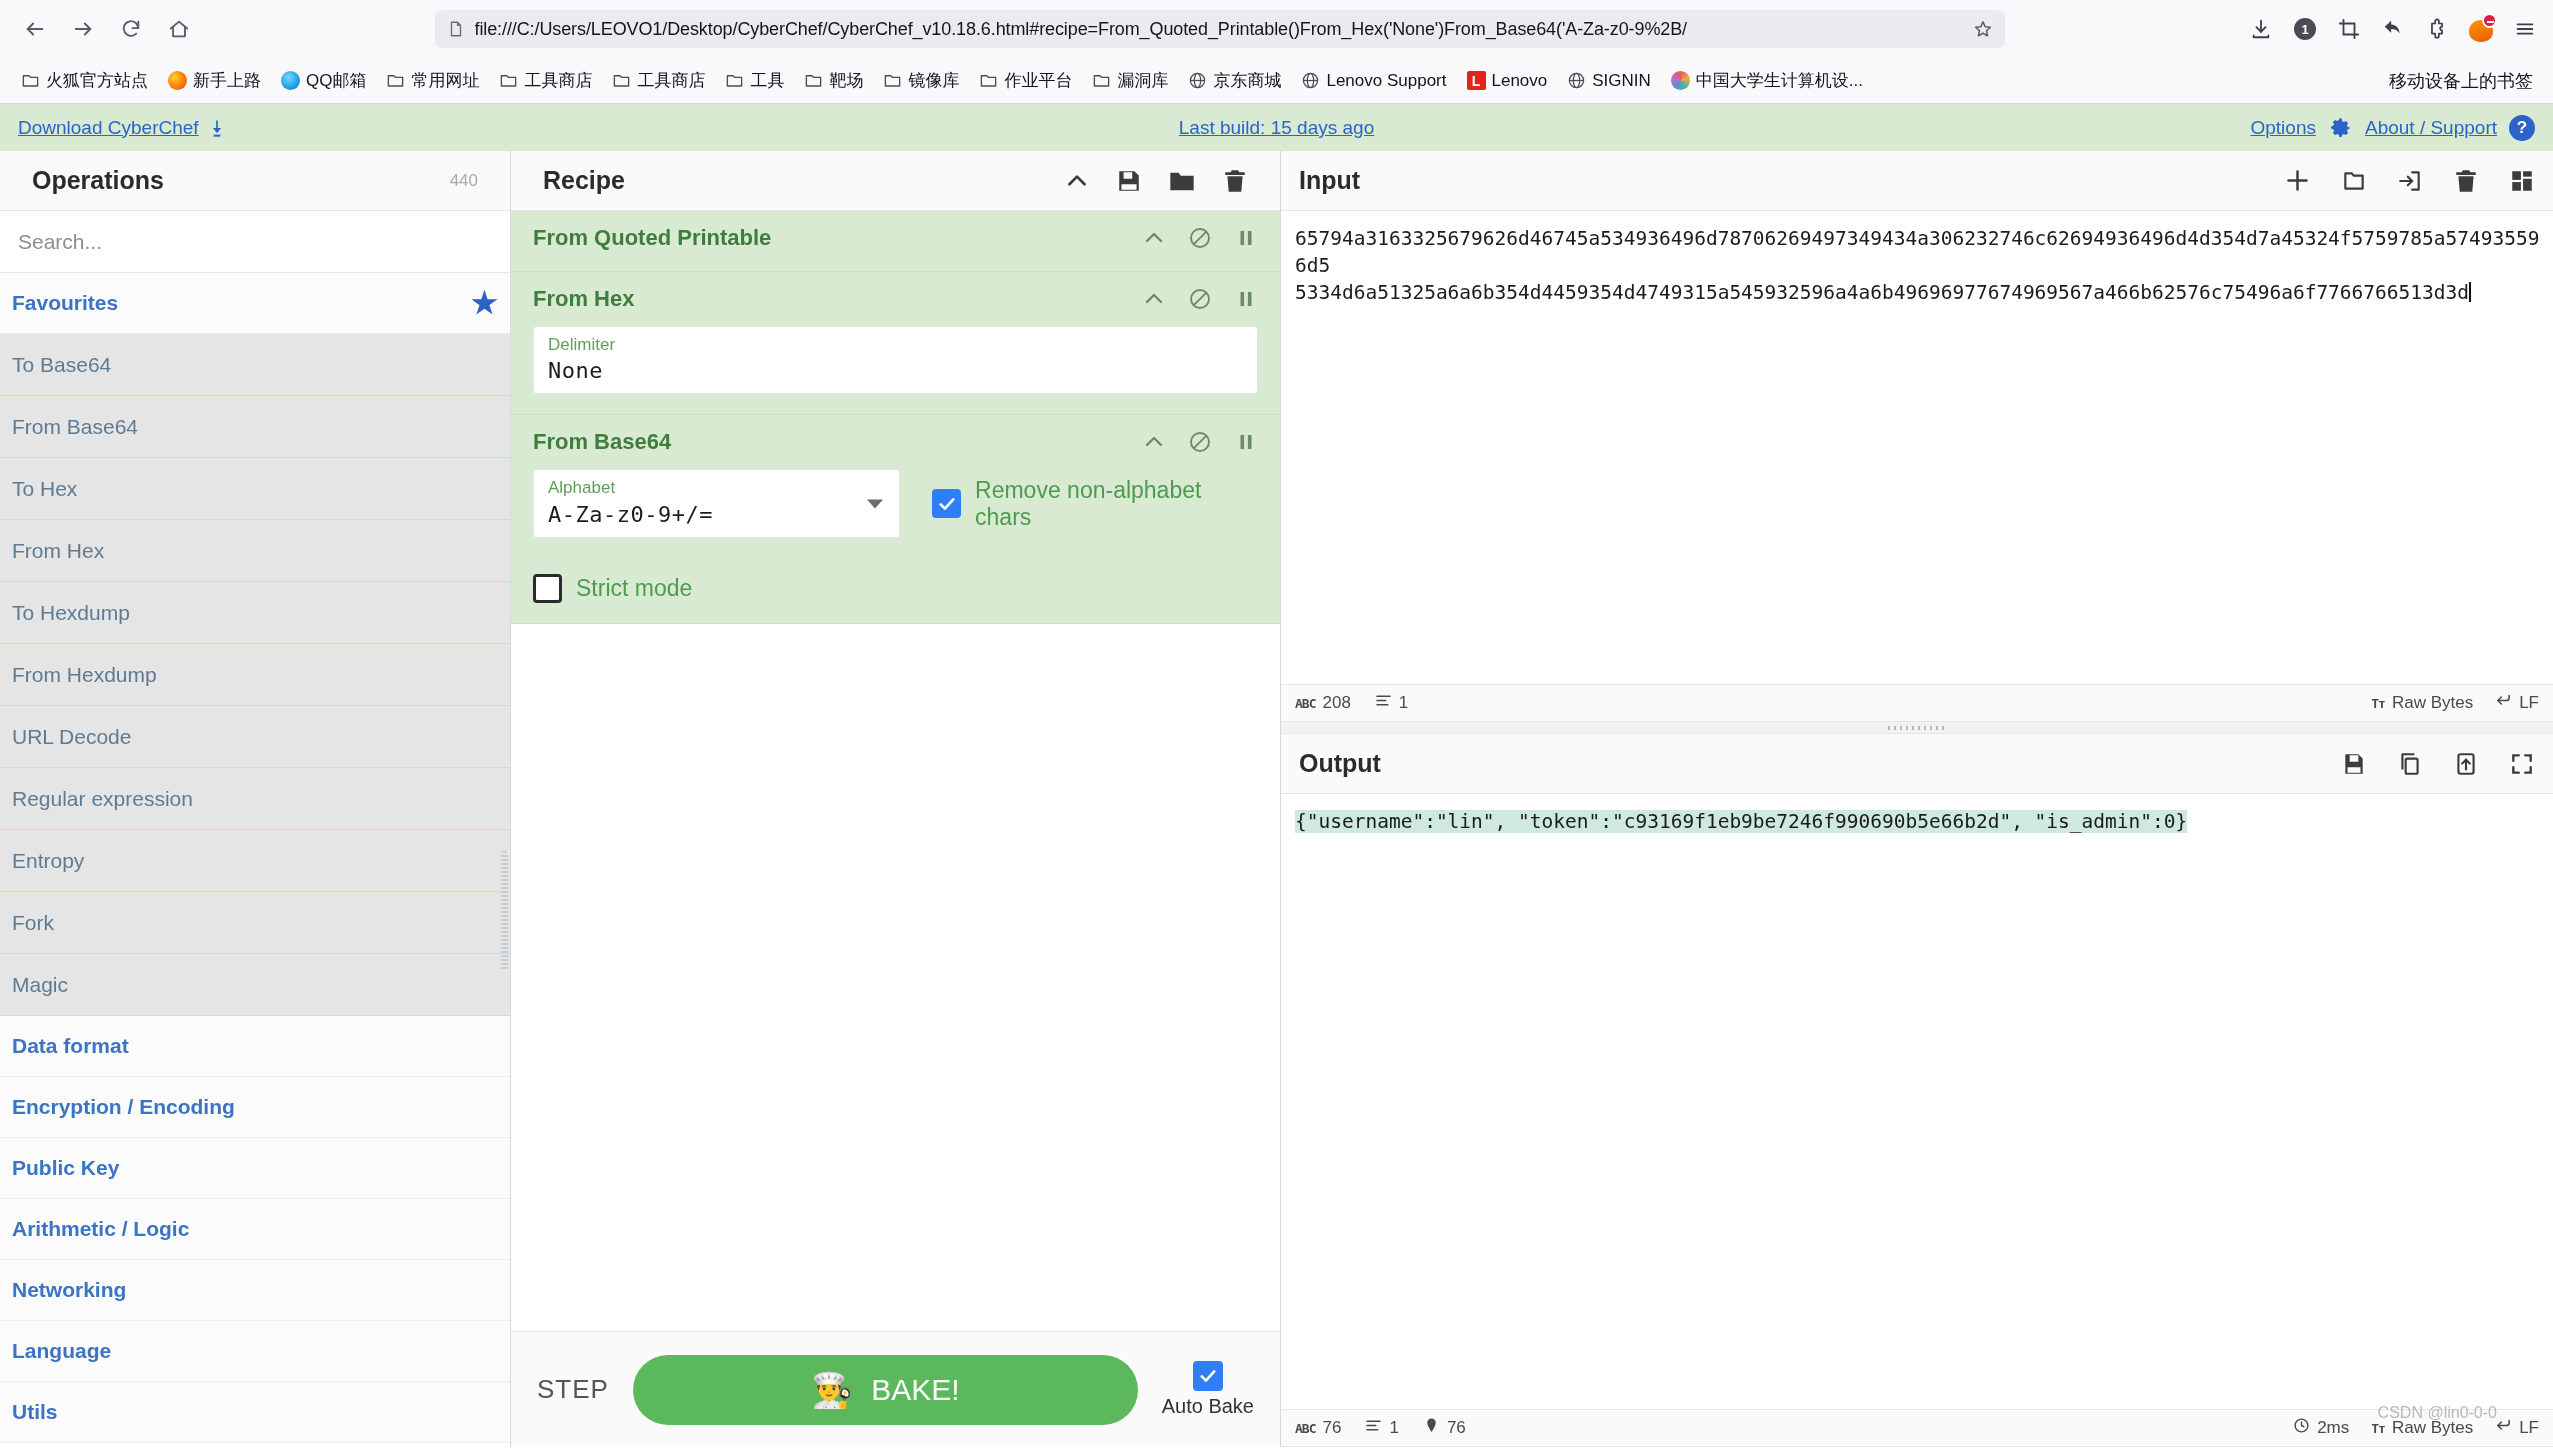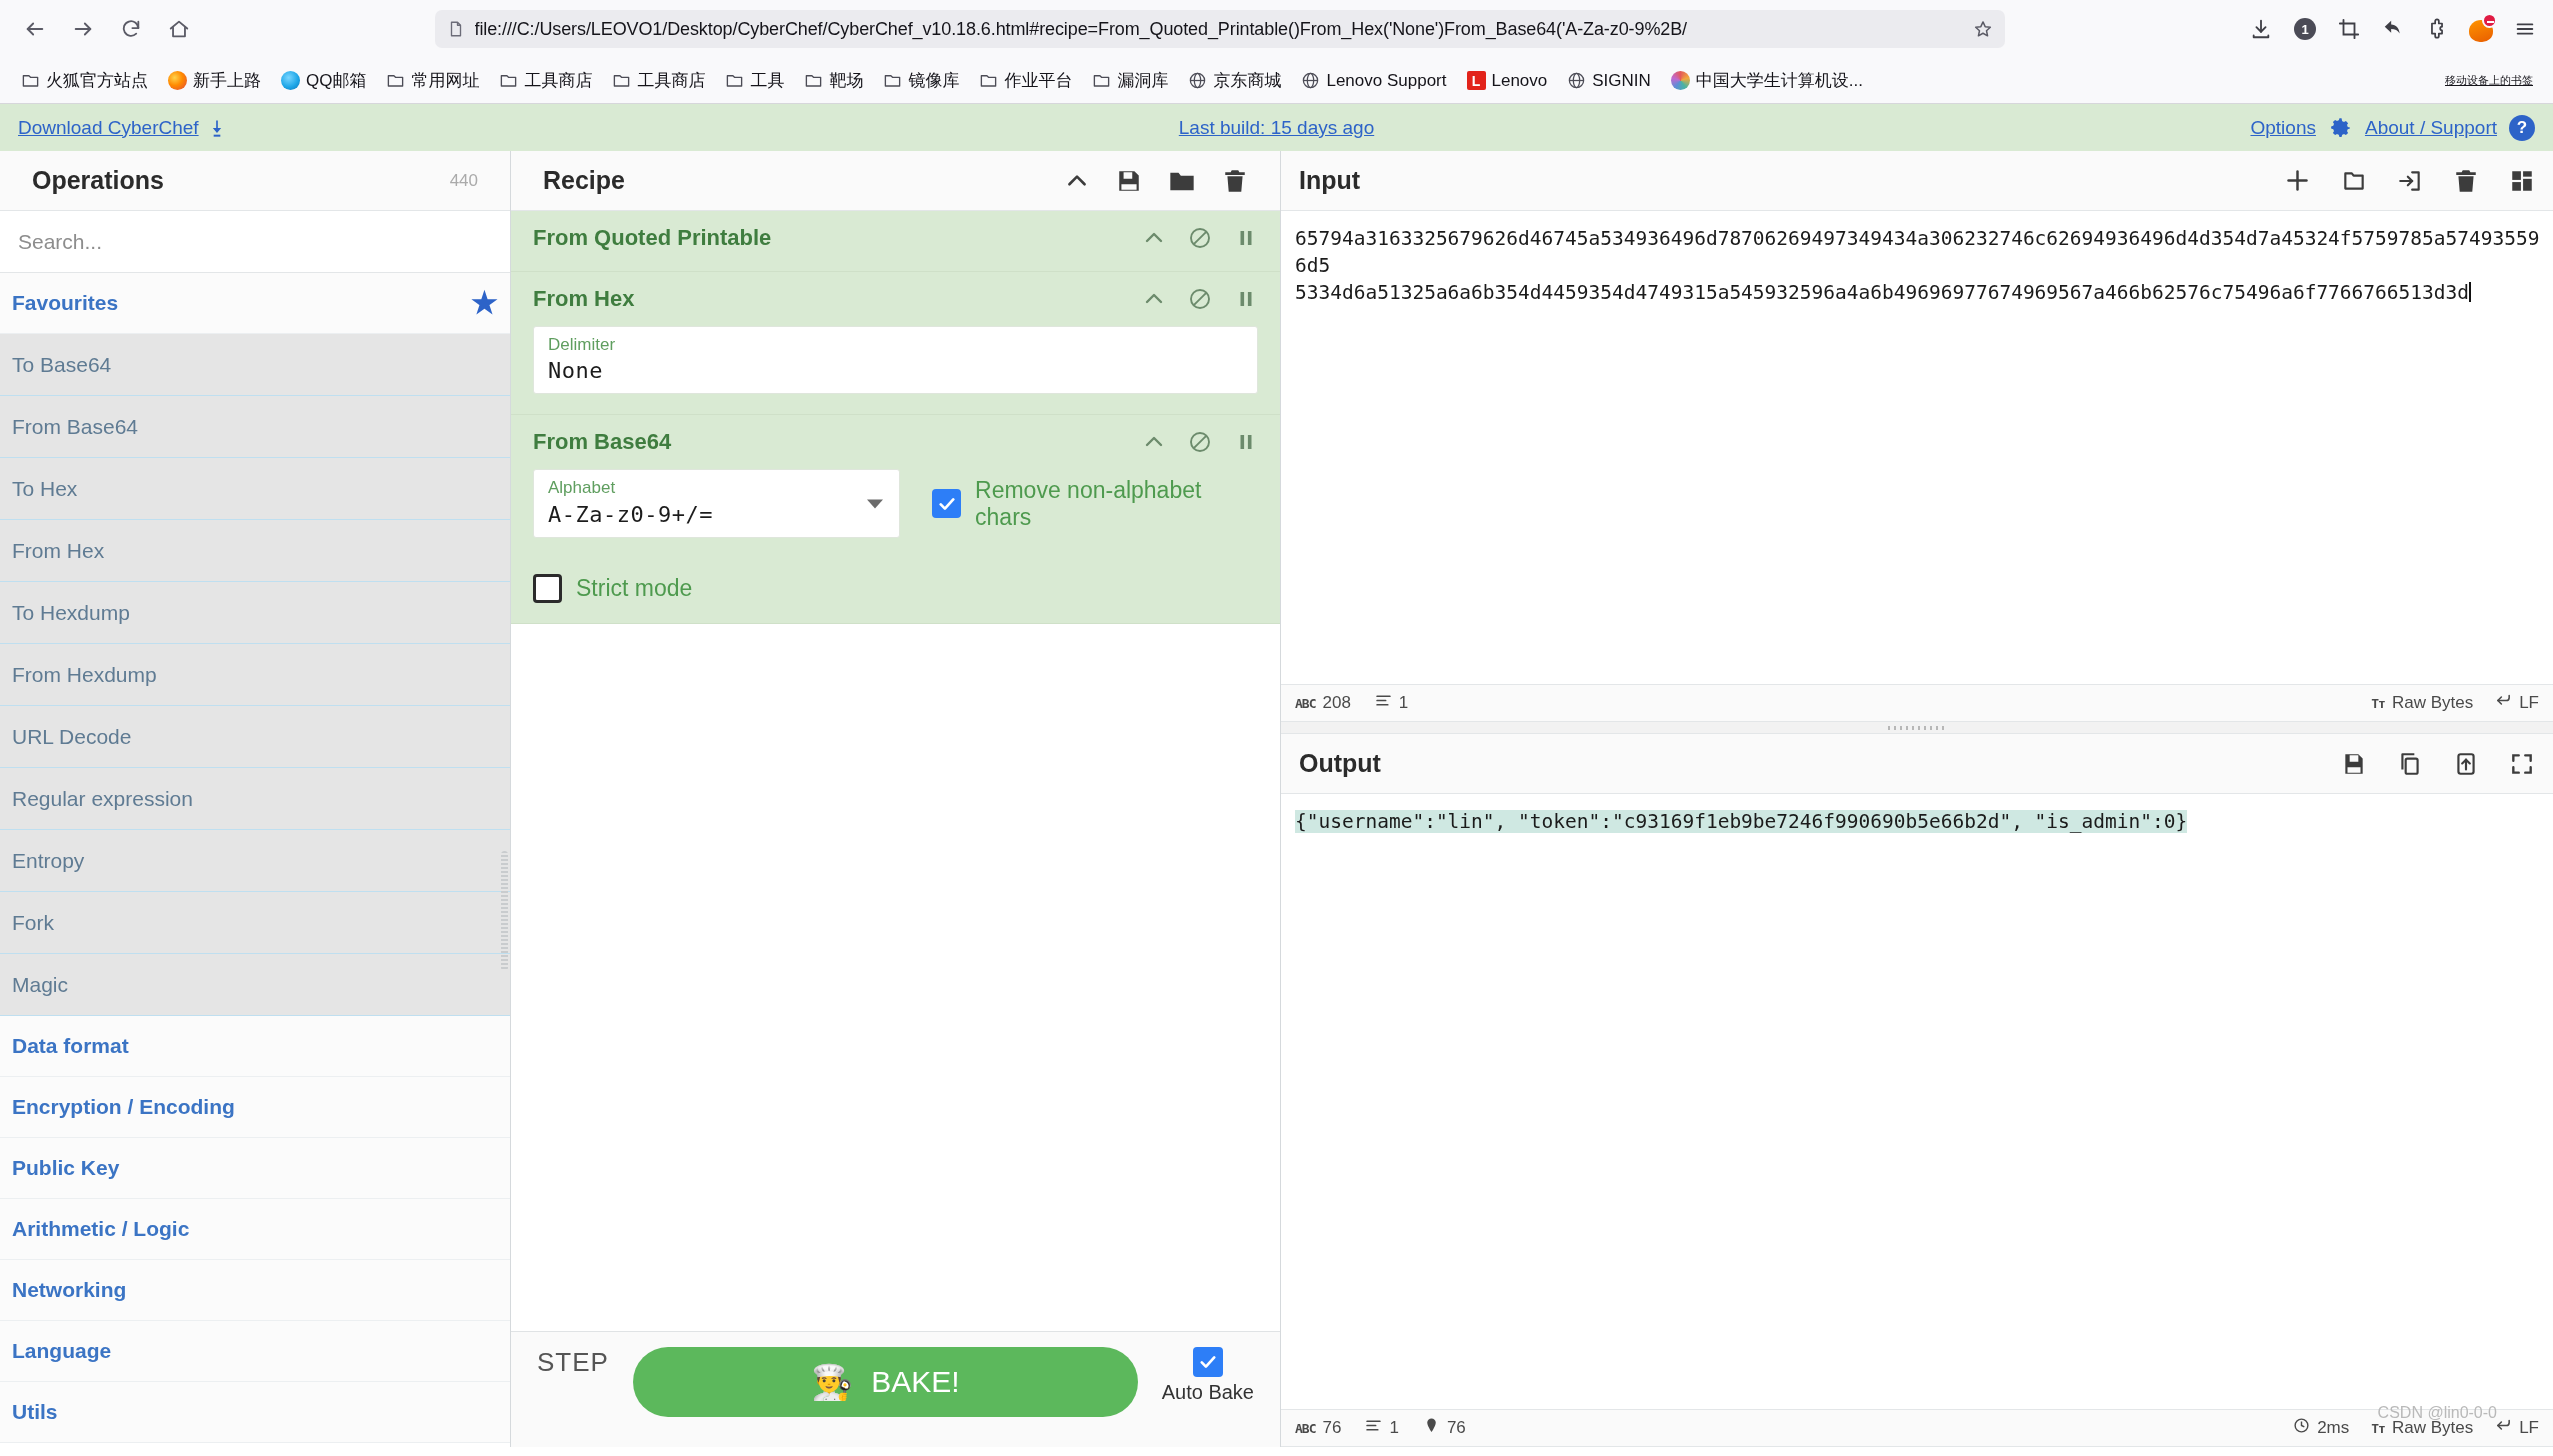--- a/index.html
+++ b/index.html
@@ -77,21 +77,21 @@
     width: 19px; height: 19px; background: #e2231a; color: #fff;
     font-size: 14px; font-weight: bold; display: flex;
     align-items: center; justify-content: center; border-radius: 2px;
   }
   .ff-ico { width:19px;height:19px;border-radius:50%;
     background: radial-gradient(circle at 35% 35%, #ffd24a 0%, #ff8a00 45%, #e0453b 100%); }
   .qq-ico { width:19px;height:19px;border-radius:50%;
     background: radial-gradient(circle at 40% 35%, #7ad6ff 0%, #1fa7e8 55%, #0b74b8 100%); }
   .cn-ico { width:19px;height:19px;border-radius:50%;
     background: conic-gradient(#e45a5a,#f0a93c,#4ab3a1,#5b8fd6,#c06ad0,#e45a5a); }
-  .mobile-bm { display:flex; align-items:flex-start; gap:6px; font-size:11px; color:#15141a; padding-right: 8px; text-decoration: underline;}
+  .mobile-bm { display:flex; align-items:flex-start; gap:6px; font-size:18px; color:#15141a; padding-right: 8px;}
 
   
   .cc-banner {
     height: 47px; background: #d9ead3; display: flex; align-items: center;
     position: relative; padding: 0 18px; font-size: 19px;
   }
   .cc-banner a { color: #2d63c8; text-decoration: underline; cursor: pointer; }
   .banner-left { display: flex; align-items: center; gap: 8px; }
   .banner-center { position: absolute; left: 50%; transform: translateX(-50%); }
   .banner-right { margin-left: auto; display: flex; align-items: center; gap: 12px; }
@@ -183,21 +183,21 @@
     display: flex; align-items: center; justify-content: center; cursor: pointer;
   }
   .cb.on { background: #2d7ef7; color: #fff; }
   .cb.off { background: #fff; border: 3px solid #2b2b2b; }
   .cb svg { width: 20px; height: 20px; }
   .cb-label { font-size: 23px; color: #4e9a4e; }
   .strict-row { display: flex; align-items: center; gap: 14px; margin-top: 36px; }
 
   .recipe-foot {
     height: 116px; border-top: 1px solid #e0e3e5; background: #fafafa;
-    display: flex; align-items: flex-start; padding: 15px 26px; gap: 24px;
+    display: flex; align-items: center; padding: 8px 26px; gap: 24px;
   }
   .step-btn { font-size: 26px; color: #555; letter-spacing: 1px; cursor: pointer; }
   .bake-btn {
     flex: 1 1 auto; height: 70px; background: #5cb85c; border-radius: 35px;
     display: flex; align-items: center; justify-content: center; gap: 18px;
     color: #fff; font-size: 30px; cursor: pointer;
   }
   .bake-emoji { font-size: 34px; line-height: 1; }
   .autobake { display: flex; flex-direction: column; align-items: center; gap: 4px; cursor: pointer; }
   .autobake .cb { width: 30px; height: 30px; }

